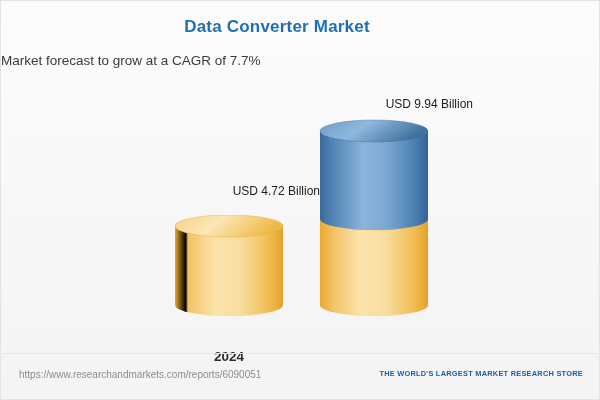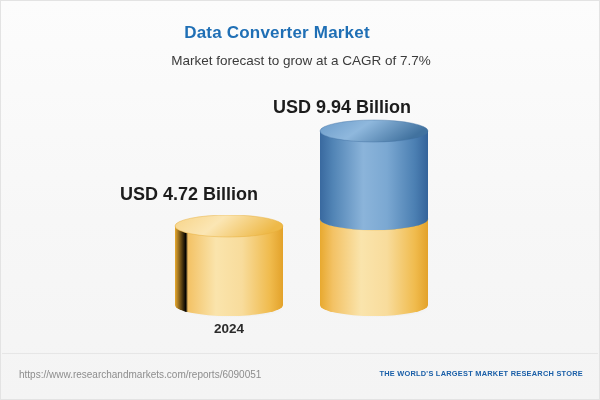--- a/index.html
+++ b/index.html
@@ -18,65 +18,65 @@
     height: 400px;
     box-sizing: border-box;
     border: 1px solid #e3e3e3;
     background: linear-gradient(180deg, #fcfcfc 0%, #f7f7f7 55%, #f4f4f4 100%);
     overflow: hidden;
   }
 
   
   .chart-title {
     position: absolute;
-    top: 22px;
+    top: 16px;
     left: 0;
     width: 552px;
     text-align: center;
     font-size: 17px;
     font-weight: bold;
     color: #1f6fb5;
     letter-spacing: 0.2px;
   }
   .chart-subtitle {
     position: absolute;
     top: 52px;
     left: 0;
     width: 600px;
-    text-align: center;
     font-size: 13.5px;
     color: #3b3b3b;
   }
 
   
   .plot {
     position: absolute;
     left: 0;
     top: 0;
     width: 600px;
     height: 348px;
   }
 
   .value-label {
     position: absolute;
     width: 200px;
-    text-align: left;
-    font-size: 18px;
-    font-weight: bold;
+    text-align: right;
+    font-size: 12px;
+    font-weight: normal;
     color: #1c1c1c;
     white-space: nowrap;
   }
 
   .cat-label {
     position: absolute;
     width: 200px;
     text-align: center;
     font-size: 13.5px;
     font-weight: bold;
     color: #2b2b2b;
+    margin-top: 28px;
   }
 
   .cyl { position: absolute; }
 
   
   .footer-rule {
     position: absolute;
     left: 1px;
     right: 1px;
     top: 352px;

